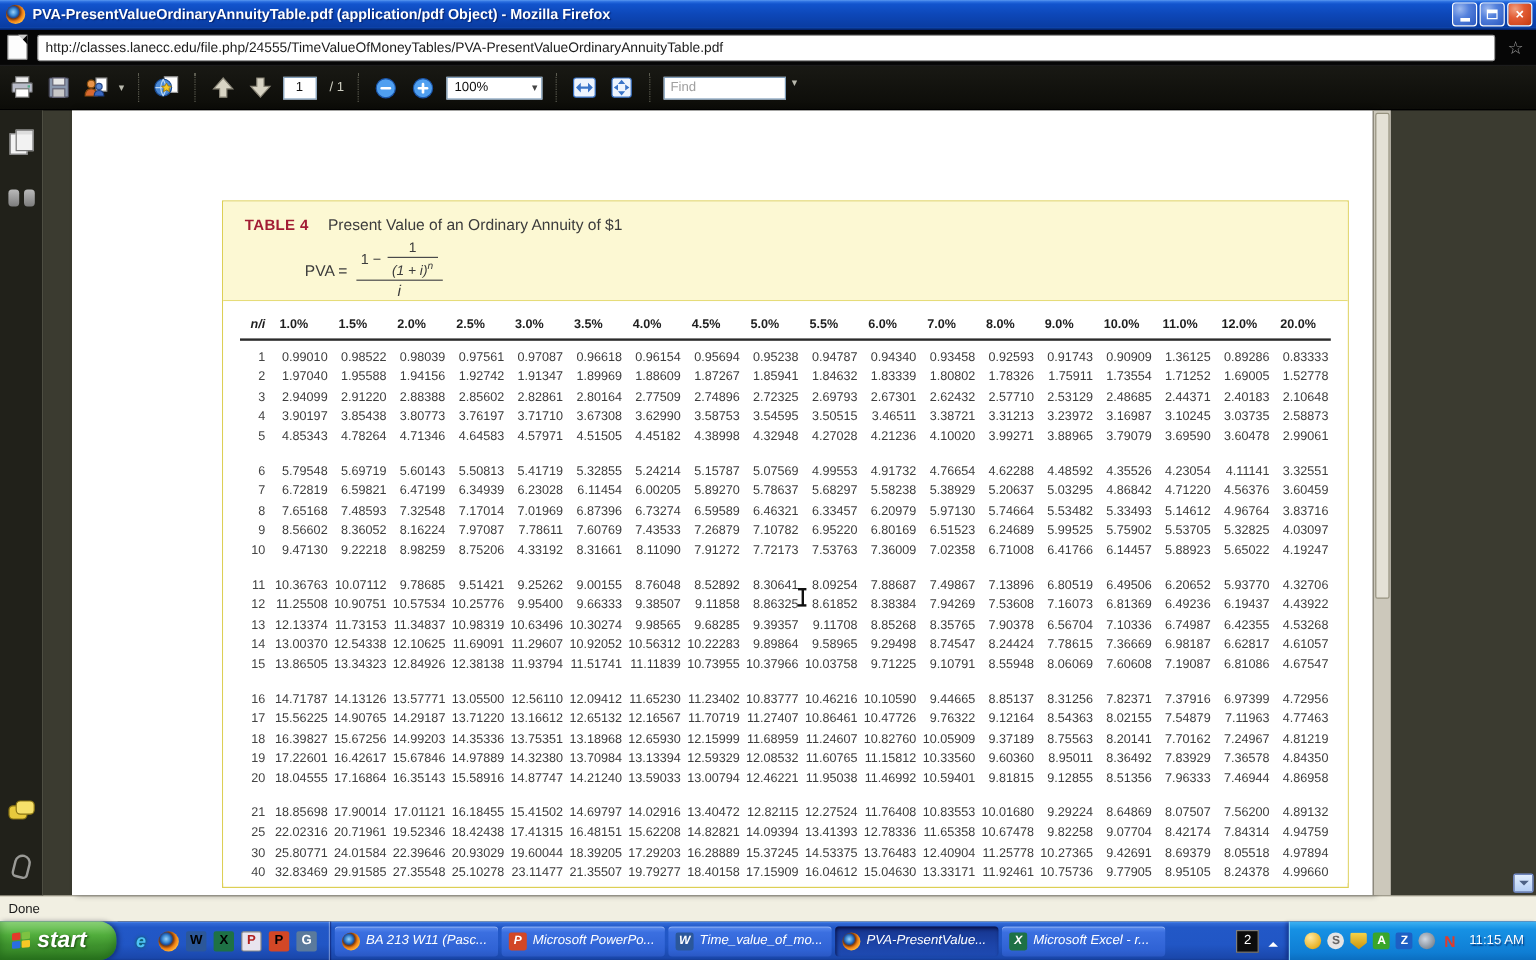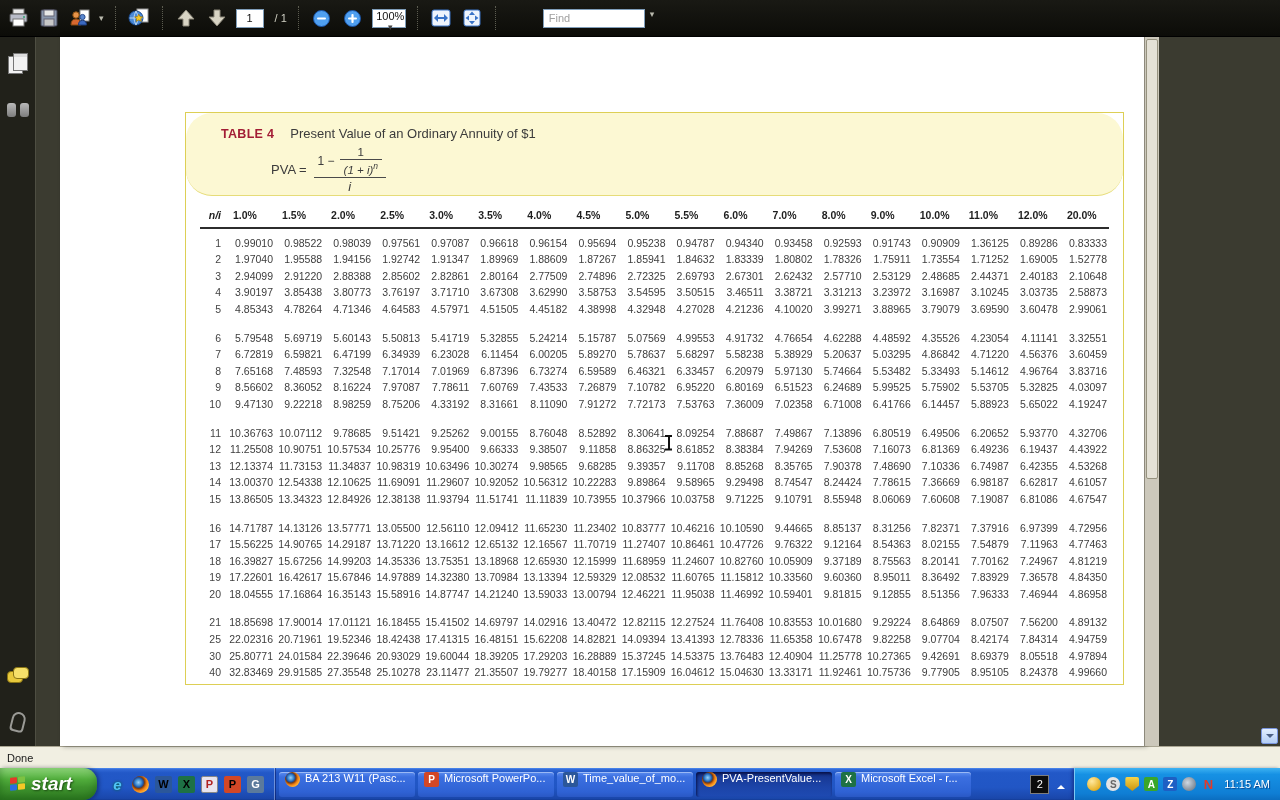--- a/index.html
+++ b/index.html
@@ -30,24 +30,24 @@
     font-size:11.5px; color:#1c1c1c; padding:0 6px; white-space:nowrap; overflow:hidden; }
   .bookmark-star { color:#9a9a9a; font-size:15px; width:18px; text-align:center; cursor:pointer; flex:0 0 auto; }
 
   
   .pdftoolbar { height:37px; background:linear-gradient(180deg,#191914,#0c0c08); display:flex; align-items:center; padding:0 6px; gap:7px; border-bottom:1px solid #000; }
   .tico { width:24px; height:24px; display:flex; align-items:center; justify-content:center; cursor:pointer; flex:0 0 auto; }
   .tsep { width:1px; height:24px; border-left:1px dotted #5c5c50; margin:0 4px; flex:0 0 auto; }
   .caret { color:#b9b9ad; font-size:9px; cursor:pointer; }
   .pagebox { width:28px; height:19px; background:#fff; border:1px solid #7f9db9; font-size:11px; text-align:center; color:#111; }
   .pagetotal { color:#cfcfc2; font-size:11px; margin-left:4px; }
-  .zoombox { width:34px; height:19px; background:#fff; border:1px solid #7f9db9; font-size:11px; color:#111;
-    display:flex; align-items:center; justify-content:space-between; padding:0 3px 0 6px; cursor:pointer;flex-direction:column; }
+  .zoombox { width:80px; height:19px; background:#fff; border:1px solid #7f9db9; font-size:11px; color:#111;
+    display:flex; align-items:center; justify-content:space-between; padding:0 3px 0 6px; cursor:pointer; }
   .zoombox .caret { color:#444; }
-  .findwrap { display:flex; align-items:flex-start; gap:5px;margin-left:36px; }
+  .findwrap { display:flex; align-items:flex-start; gap:5px; }
   .findbox { width:102px; height:19px; background:#fff; border:1px solid #7f9db9; font-size:11px; padding:0 5px; color:#111; }
   .findbox::placeholder { color:#a0a0a0; }
 
   
   .main { flex:1; position:relative; background:#3b3b30; display:flex; min-height:0; }
   .sidebar { width:36px; background:#21211a; border-right:1px solid #4e4e42; display:flex; flex-direction:column; align-items:center; padding:16px 0 14px; gap:30px; z-index:3; }
   .sb-spacer { flex:1; }
   .pages-ico { width:20px; height:20px; position:relative; cursor:pointer; }
   .pages-ico::before,.pages-ico::after { content:""; position:absolute; width:13px; height:16px; background:#f2f2f2; border:1px solid #777; }
   .pages-ico::before { left:0; top:3px; } .pages-ico::after { left:5px; top:0; box-shadow:inset 0 3px 0 #ddd; }
@@ -61,21 +61,21 @@
 
   .pdf-page { position:absolute; left:60px; top:0; bottom:0; width:1084px; background:#fff; box-shadow:3px 0 5px rgba(0,0,0,.45); z-index:1; }
   .pdf-scrolltrack { position:absolute; left:1144px; top:0; bottom:0; width:15px; background:#ccc8bb; border-left:1px solid #8d897c; z-index:2; }
   .pdf-scrollthumb { position:absolute; left:1px; right:1px; top:2px; height:62%; background:#e4e1d6; border:1px solid #96927f; border-radius:2px; }
   .win-scrollbtn { position:absolute; right:2px; bottom:2px; width:17px; height:16px; border:1px solid #7a96df; border-radius:2px;
     background:linear-gradient(180deg,#e2eefe,#b4cef5); display:flex; align-items:center; justify-content:center; z-index:4; cursor:pointer; }
   .win-scrollbtn::after { content:""; border:4px solid transparent; border-top-color:#4d6185; margin-top:4px; }
 
   
   .doc-box { position:absolute; left:125px; top:75px; width:939px; height:573px; border:1px solid #ddcf55; }
-  .doc-head { background:#fcf8d3; height:83px; border-bottom:1px solid #e6dc79; padding:11px 35px 0;border-radius:26px; }
+  .doc-head { background:#fcf8d3; height:83px; border-bottom:1px solid #e6dc79; padding:11px 18px 0; }
   .tbl-label { color:#a21d35; font-weight:bold; font-size:12.5px; letter-spacing:.3px; }
   .tbl-title { font-size:13px; color:#3c3c3c; margin-left:16px; }
   .formula { margin:4px 0 0 50px; color:#3c3c3c; font-size:13px; display:flex; align-items:center; gap:7px; }
   .frac { display:inline-flex; flex-direction:column; align-items:center; }
   .frac > .den { border-top:1px solid #4a4a4a; width:100%; text-align:center; padding:1px 4px 0; }
   .frac > .num { padding:0 4px 1px; }
   .frac.outer > .num { display:flex; align-items:center; gap:5px; font-size:12px; }
   .frac.inner { font-size:11.5px; }
   .fi { font-style:italic; }
   .formula sup { font-size:8.5px; font-style:italic; }
@@ -103,22 +103,22 @@
   .startbtn { width:97px; display:flex; align-items:center; gap:6px; padding-left:10px; cursor:pointer;
     background:linear-gradient(180deg,#8ed67a 0%,#51ad3c 35%,#3f942e 60%,#368527 100%);
     background:linear-gradient(180deg,#8ed67a 0%,#51ad3c 35%,#3f942e 60%,#368527 100%);
     border-radius:0 14px 14px 0; box-shadow:inset 0 -4px 8px rgba(0,60,0,.35), 2px 0 4px rgba(0,0,30,.4); }
   .winflag { width:15px; height:14px; display:grid; grid-template-columns:7px 7px; grid-template-rows:6px 6px; gap:1px; transform:skewY(-6deg); }
   .winflag span { border-radius:1px; }
   .startbtn .slabel { color:#fff; font-size:19px; font-weight:bold; font-style:italic; text-shadow:1px 1px 2px #1c4a12; padding-right:8px; }
   .quicklaunch { display:flex; align-items:center; gap:6px; padding:0 10px 0 12px; border-right:1px solid rgba(255,255,255,.35); box-shadow:1px 0 0 rgba(0,0,60,.4); }
   .qlico { width:17px; height:17px; display:flex; align-items:center; justify-content:center; font-size:11px; font-weight:bold; border-radius:2px; cursor:pointer; }
   .taskbtns { flex:1; display:flex; align-items:center; gap:3px; padding:0 4px; min-width:0; }
-  .taskbtn { width:136px; height:25px; border-radius:3px; display:flex; align-items:flex-start; gap:5px; padding:0 6px; cursor:pointer;
-    background:linear-gradient(180deg,#5c8df0 0%,#3b6fe0 20%,#2f62d4 80%,#2a58c4 100%); box-shadow:inset 0 1px 0 rgba(255,255,255,.4); }
+  .taskbtn { width:136px; height:25px; border-radius:3px; display:flex; align-items:center; gap:5px; padding:0 6px; cursor:pointer;
+    background:linear-gradient(180deg,#5c8df0 0%,#3b6fe0 20%,#2f62d4 80%,#2a58c4 100%); box-shadow:inset 0 1px 0 rgba(255,255,255,.4);font-style:italic; }
   .taskbtn.active { background:linear-gradient(180deg,#16348c,#1c44a8 60%,#1e4ab2); box-shadow:inset 1px 2px 3px rgba(0,0,40,.7); }
   .appico { width:15px; height:15px; flex:0 0 auto; display:flex; align-items:center; justify-content:center; font-size:10px; font-weight:bold; color:#fff; border-radius:2px; }
   .tblabel { color:#fff; font-size:11px; white-space:nowrap; overflow:hidden; flex:1; }
   .icon-word { background:#2b579a; } .icon-excel { background:#1e7145; } .icon-powerpoint { background:#d24726; }
   .icon-firefox { background:radial-gradient(circle at 38% 38%,#9cd0f8 0%,#3f8fd6 20%,#1d4f9e 33%,#7a3c10 40%,#f07f13 55%,#ffb437 72%,#b44a09 95%); border-radius:50%; color:transparent; }
   .icon-internet-explorer { color:#4fc3f7; font-style:italic; font-size:15px; text-shadow:0 0 3px #063; background:transparent; }
   .icon-publisher { background:#e8e4ee; color:#b02020; border:1px solid #888; }
   .icon-groupwise { background:#5b7a9c; color:#fff; }
   .lang-ind { width:19px; height:19px; background:#0c0c0c; border:1px solid #7d7d7d; color:#fff; font-size:11px; display:flex; align-items:center; justify-content:center; align-self:center; margin-left:2px; cursor:pointer; }
   .hidebtn { width:15px; height:15px; align-self:center; margin:0 4px; position:relative; cursor:pointer; }
@@ -134,21 +134,39 @@
   .t-zoom-app { background:#1d5fc4; }
   .t-volume { background:radial-gradient(circle at 40% 40%,#cfd8e2,#5e6a78); border-radius:50%; }
   .t-novell { background:transparent; color:#e23a2a; font-size:13px; }
   .clock { color:#fff; font-size:11px; margin-left:4px; text-shadow:1px 1px 1px rgba(0,0,60,.5); }
 </style>
 </head>
 <body>
 
 <div class="window">
 
-
+  <div class="titlebar">
+    <span class="ff-ico"></span>
+    <span class="title-text">PVA-PresentValueOrdinaryAnnuityTable.pdf (application/pdf Object) - Mozilla Firefox</span>
+    <span class="winbtns">
+      <span class="wbtn">
+          <span class="glyph-min"></span>
+        </span>
+      <span class="wbtn">
+          <span class="glyph-max"></span>
+        </span>
+      <span class="wbtn close">×</span>
+    </span>
+  </div>
+
+  <div class="addressbar">
+    <span class="page-ico"></span>
+    <div class="url-field">http://classes.lanecc.edu/file.php/24555/TimeValueOfMoneyTables/PVA-PresentValueOrdinaryAnnuityTable.pdf</div>
+    <span class="bookmark-star">☆</span>
+  </div>
 
   <div class="pdftoolbar">
     <span class="tico">
       <svg width="21" height="20" viewBox="0 0 21 20">
           <rect x="5" y="1" width="11" height="5" fill="#ededed" stroke="#777"></rect>
           <rect x="2" y="6" width="17" height="8" rx="1" fill="#b9bcc9" stroke="#555"></rect>
           <rect x="5" y="11" width="11" height="7" fill="#fff" stroke="#777"></rect>
           <rect x="15" y="8" width="2" height="2" fill="#5a8"></rect>
         </svg>
     </span>
@@ -543,21 +561,21 @@
                 <span class="tcell">10.98319</span>
                 <span class="tcell">10.63496</span>
                 <span class="tcell">10.30274</span>
                 <span class="tcell">9.98565</span>
                 <span class="tcell">9.68285</span>
                 <span class="tcell">9.39357</span>
                 <span class="tcell">9.11708</span>
                 <span class="tcell">8.85268</span>
                 <span class="tcell">8.35765</span>
                 <span class="tcell">7.90378</span>
-                <span class="tcell">7.48690</span>
+                <span class="tcell">6.56704</span>
                 <span class="tcell">7.10336</span>
                 <span class="tcell">6.74987</span>
                 <span class="tcell">6.42355</span>
                 <span class="tcell">4.53268</span>
               </div>
               <div class="trow">
                 <span class="tcell ncol">14</span>
                 <span class="tcell">13.00370</span>
                 <span class="tcell">12.54338</span>
                 <span class="tcell">12.10625</span>

